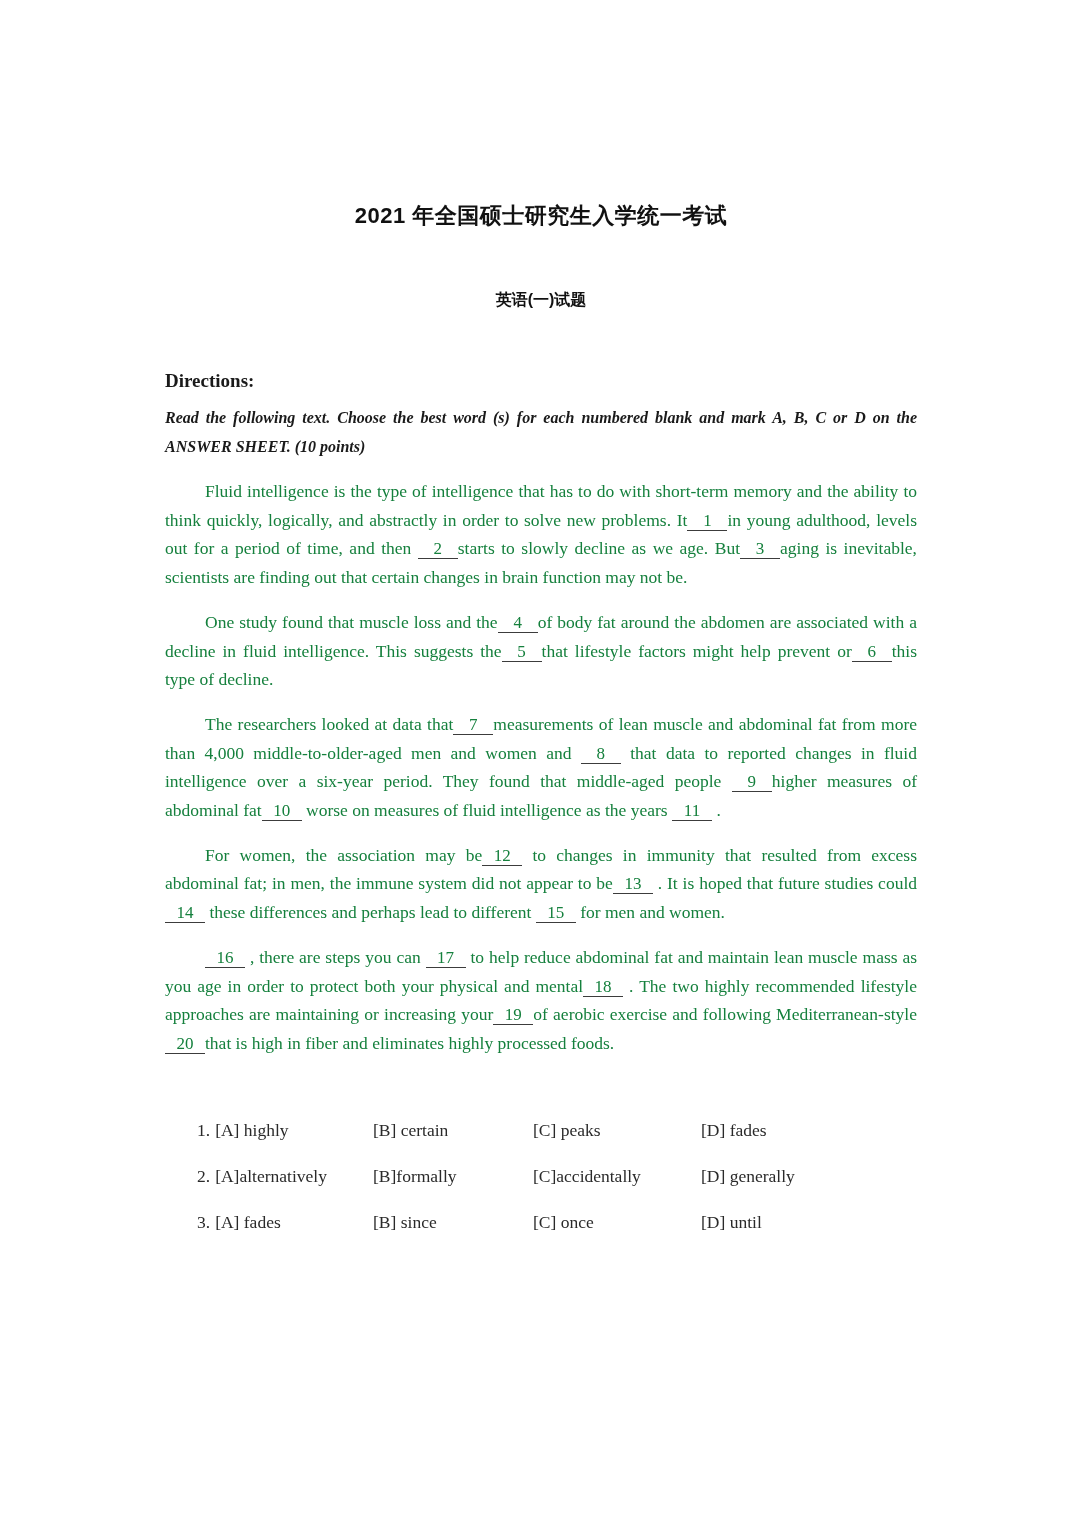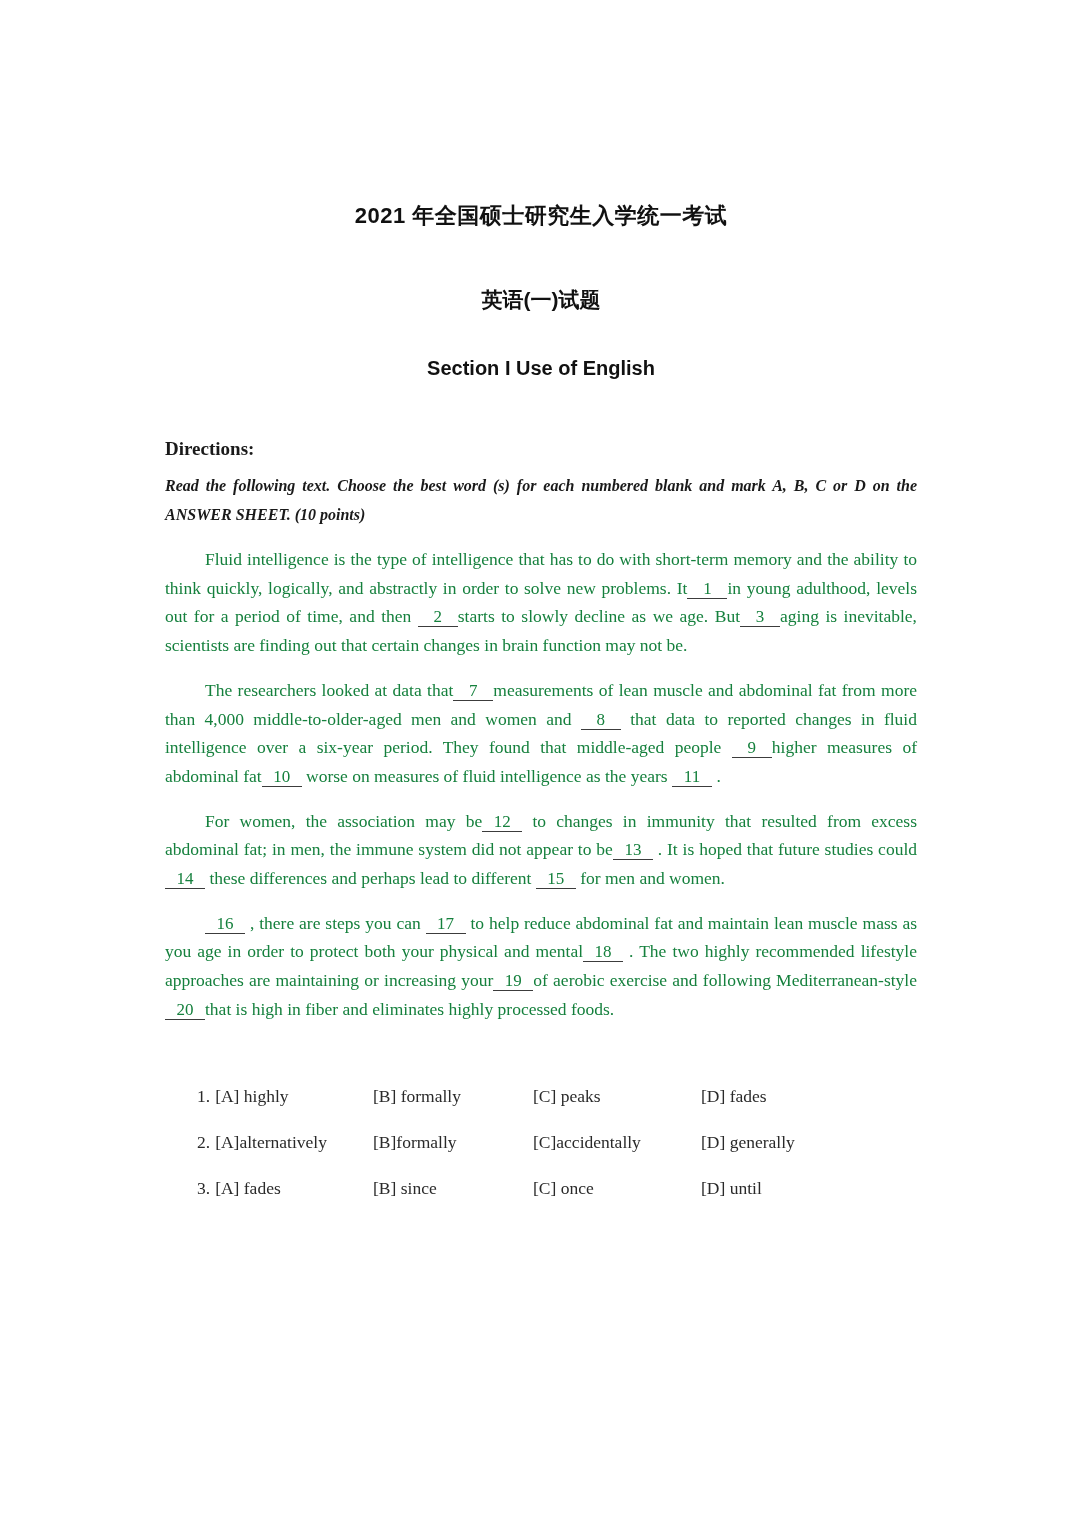--- a/index.html
+++ b/index.html
@@ -22,21 +22,21 @@
     font-size: 22px;
     line-height: 22px;
     text-align: center;
     color: #111111;
     letter-spacing: 0.5px;
   }
   .exam-subtitle {
     margin: 62px 0 0 0;
     font-family: "Liberation Sans", sans-serif;
     font-weight: 700;
-    font-size: 21px;
+    font-size: 16px;
     line-height: 21px;
     text-align: center;
     color: #111111;
   }
   .section-heading {
     margin: 48px 0 0 0;
     font-family: "Liberation Sans", sans-serif;
     font-weight: 700;
     font-size: 20px;
     line-height: 20px;
@@ -95,36 +95,36 @@
 </style>
 </head>
 <body>
 
 <div class="page">
 
   <h1 class="exam-title">2021 年全国硕士研究生入学统一考试</h1>
 
   <h2 class="exam-subtitle">英语(一)试题</h2>
 
-  <h3 class="section-heading">Section I Use of English</h3>
 
   <div class="directions-label">Directions:</div>
 
   <p class="directions-text">Read the following text. Choose the best word (s) for each numbered blank and mark A, B, C or D on the ANSWER SHEET. (10 points)</p>
 
   <p class="para">Fluid intelligence is the type of intelligence that has to do with short-term memory and the ability to think quickly, logically, and abstractly in order to solve new problems. It<span class="blank">1</span>in young adulthood, levels out for a period of time, and then <span class="blank">2</span>starts to slowly decline as we age. But<span class="blank">3</span>aging is inevitable, scientists are finding out that certain changes in brain function may not be.</p>
+  <p class="para">One study found that muscle loss and the<span class="blank">4</span>of body fat around the abdomen are associated with a decline in fluid intelligence. This suggests the<span class="blank">5</span>that lifestyle factors might help prevent or<span class="blank">6</span>this type of decline.</p>
   <p class="para">The researchers looked at data that<span class="blank">7</span>measurements of lean muscle and abdominal fat from more than 4,000 middle-to-older-aged men and women and <span class="blank">8</span> that data to reported changes in fluid intelligence over a six-year period. They found that middle-aged people <span class="blank">9</span>higher measures of abdominal fat<span class="blank">10</span> worse on measures of fluid intelligence as the years <span class="blank">11</span> .</p>
   <p class="para">For women, the association may be<span class="blank">12</span> to changes in immunity that resulted from excess abdominal fat; in men, the immune system did not appear to be<span class="blank">13</span> . It is hoped that future studies could <span class="blank">14</span> these differences and perhaps lead to different <span class="blank">15</span> for men and women.</p>
   <p class="para"><span class="blank">16</span> , there are steps you can <span class="blank">17</span> to help reduce abdominal fat and maintain lean muscle mass as you age in order to protect both your physical and mental<span class="blank">18</span> . The two highly recommended lifestyle approaches are maintaining or increasing your<span class="blank">19</span>of aerobic exercise and following Mediterranean-style<span class="blank">20</span>that is high in fiber and eliminates highly processed foods.</p>
 
   <div class="questions">
 
     <div class="q-row">
       <span><span class="q-num">1.</span><span>[A] highly</span></span>
-      <span>[B] formally</span>
+      <span>[B] certain</span>
       <span>[C] peaks</span>
       <span>[D] fades</span>
     </div>
 
     <div class="q-row">
       <span><span class="q-num">2.</span><span>[A]alternatively</span></span>
       <span>[B]formally</span>
       <span>[C]accidentally</span>
       <span>[D] generally</span>
     </div>

